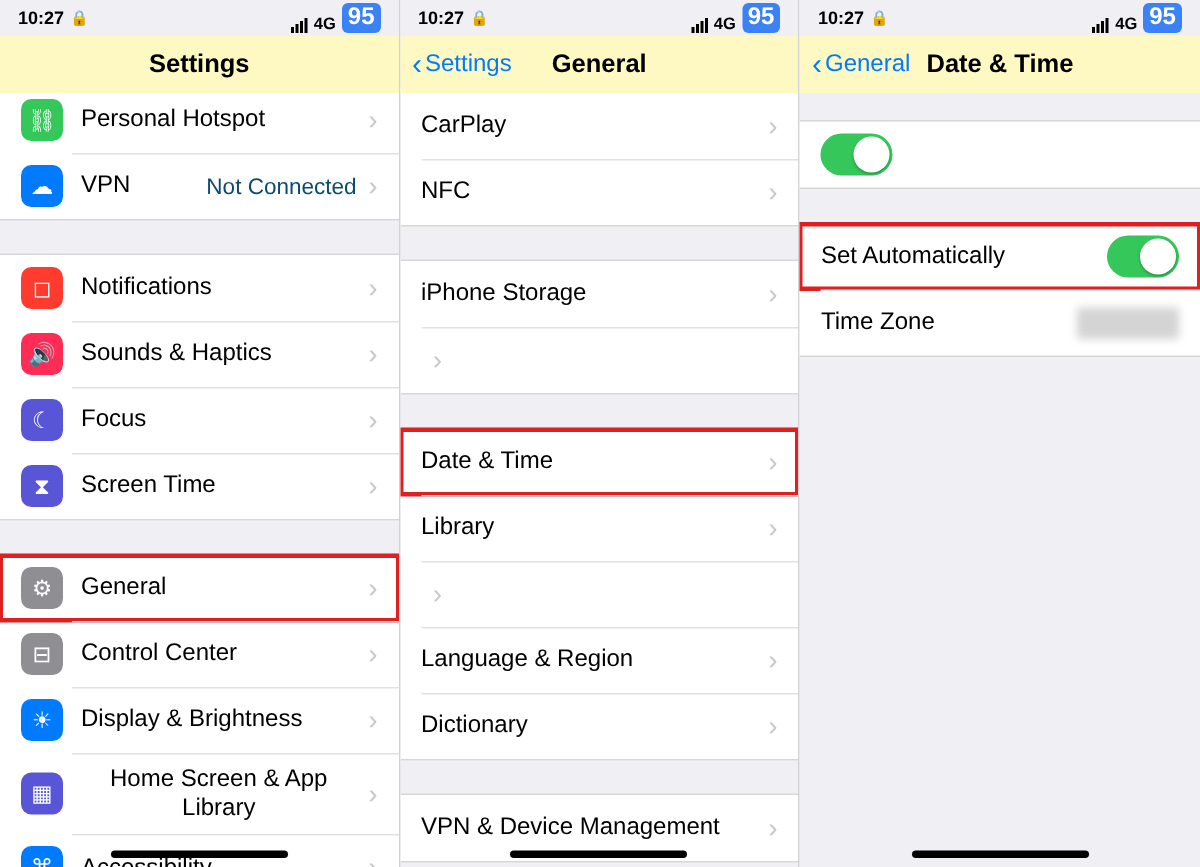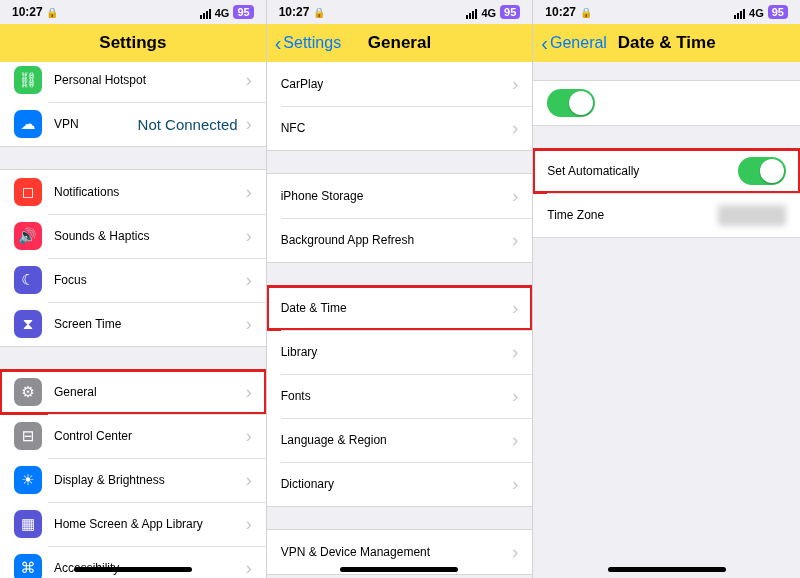--- a/index.html
+++ b/index.html
@@ -7,47 +7,47 @@
   .stage { display: flex; width: 800px; height: 508px; }
   .phone { width: 266.66px; height: 578px; background: #efeff4; position: relative; border-right: 1px solid #d1d1d6; display: flex; flex-direction: column; }
   .phone:last-child { border-right: 0; }
   .status-bar { height: 24px; display: flex; align-items: center; justify-content: space-between; padding: 0 12px; font-size: 12px; font-weight: 600; background: #efeff4; }
   .status-left { display:flex; align-items:center; gap:4px; }
   .lock-icon { font-size:10px; }
   .status-right { display: flex; align-items: flex-end; gap: 4px; font-size: 11px; }
   .sig-bars { display:inline-flex; gap:1px; align-items:flex-end; }
   .sig-bars span { width:2px; background:#000; display:inline-block; }
   .sig-bars span:nth-child(1){height:4px;} .sig-bars span:nth-child(2){height:6px;} .sig-bars span:nth-child(3){height:8px;} .sig-bars span:nth-child(4){height:10px;}
-  .battery-badge { background:#8b5cf6; color:#fff; font-size:11px; font-weight:700; padding:1px 4px; border-radius:4px; }
-  .nav-bar { height: 38px; display: flex; align-items: center; justify-content: center; position: relative; background:#fde047; }
+  .battery-badge { background:#3b82f6; color:#fff; font-size:16px; font-weight:700; padding:1px 4px; border-radius:4px; }
+  .nav-bar { height: 38px; display: flex; align-items: center; justify-content: center; position: relative; background:#fef9c3; }
   .nav-title { font-size: 17px; font-weight: 600; }
   .nav-back { position:absolute; left:8px; display:flex; align-items:center; color:#007aff; font-size:16px; gap:2px; cursor:pointer; }
   .nav-back .chev { font-size:20px; line-height:1; }
   .content { flex:1; overflow:hidden; }
   .group { background:#fff; border-top:1px solid #d6d6d6; border-bottom:1px solid #d6d6d6; margin-bottom:22px; }
   .group.tight-top { margin-top:-1px; }
   .row { display:flex; align-items:center; min-height:44px; padding:8px 14px 8px 14px; position:relative; }
   .row + .row::before { content:""; position:absolute; left:48px; right:0; top:0; height:1px; background:#e1e1e4; }
   .row.no-icon + .row::before, .group.no-icons .row + .row::before { left:14px; }
   .row-icon { width:28px; height:28px; border-radius:7px; display:flex; align-items:center; justify-content:center; margin-right:12px; flex-shrink:0; color:#fff; font-size:15px; }
-  .row-label { font-size:12px; color:#000; flex:1; line-height:1.2; }
+  .row-label { font-size:16px; color:#000; flex:1; line-height:1.2; }
   .row-value { font-size:15px; color:#0c4a6e; margin-left:6px; }
   .row-value.blur { filter: blur(3px); background:#d4d4d4; color:transparent; border-radius:2px; padding:2px 14px; }
   .chev-right { color:#c7c7cc; font-size:18px; margin-left:8px; }
   .highlight { outline:3px solid #e02020; outline-offset:-2px; }
   .switch { width:48px; height:28px; border-radius:14px; background:#35c759; position:relative; flex-shrink:0; }
   .switch::after { content:""; position:absolute; width:24px; height:24px; border-radius:50%; background:#fff; top:2px; right:2px; box-shadow:0 1px 2px rgba(0,0,0,.3); }
   .home-ind { position:absolute; bottom:6px; left:50%; transform:translateX(-50%); width:118px; height:5px; border-radius:3px; background:#000; }
   
   .bg-green{background:#34c759;} .bg-blue{background:#007aff;} .bg-red{background:#ff3b30;}
   .bg-pink{background:#ff2d55;} .bg-indigo{background:#5856d6;} .bg-purple{background:#5856d6;}
   .bg-gray{background:#8e8e93;}
   .icon-glyph { font-family: Arial, sans-serif; }
   .p1-content { margin-top:-4px; }
-  .row.multi .row-label { white-space:normal; }
+  .row.multi .row-label { white-space:normal;text-align:center; }
   .p3-spacer { height:18px; }
 </style>
 </head>
 <body>
 
 <div class="stage">
 
   <div class="phone">
     <div class="status-bar">
       <div class="status-left">
@@ -191,35 +191,33 @@
             <span class="row-label">NFC</span>
             <span class="chev-right">›</span>
           </div>
         </div>
       <div class="group no-icons" id="p2b">
           <div class="row no-icon">
             <span class="row-label">iPhone Storage</span>
             <span class="chev-right">›</span>
           </div>
           <div class="row no-icon">
-            <span class="row-label">Background App Refresh</span>
             <span class="chev-right">›</span>
           </div>
         </div>
       <div class="group no-icons" id="p2c">
           <div class="row no-icon highlight">
             <span class="row-label">Date &amp; Time</span>
             <span class="chev-right">›</span>
           </div>
           <div class="row no-icon">
             <span class="row-label">Library</span>
             <span class="chev-right">›</span>
           </div>
           <div class="row no-icon">
-            <span class="row-label">Fonts</span>
             <span class="chev-right">›</span>
           </div>
           <div class="row no-icon">
             <span class="row-label">Language &amp; Region</span>
             <span class="chev-right">›</span>
           </div>
           <div class="row no-icon">
             <span class="row-label">Dictionary</span>
             <span class="chev-right">›</span>
           </div>

